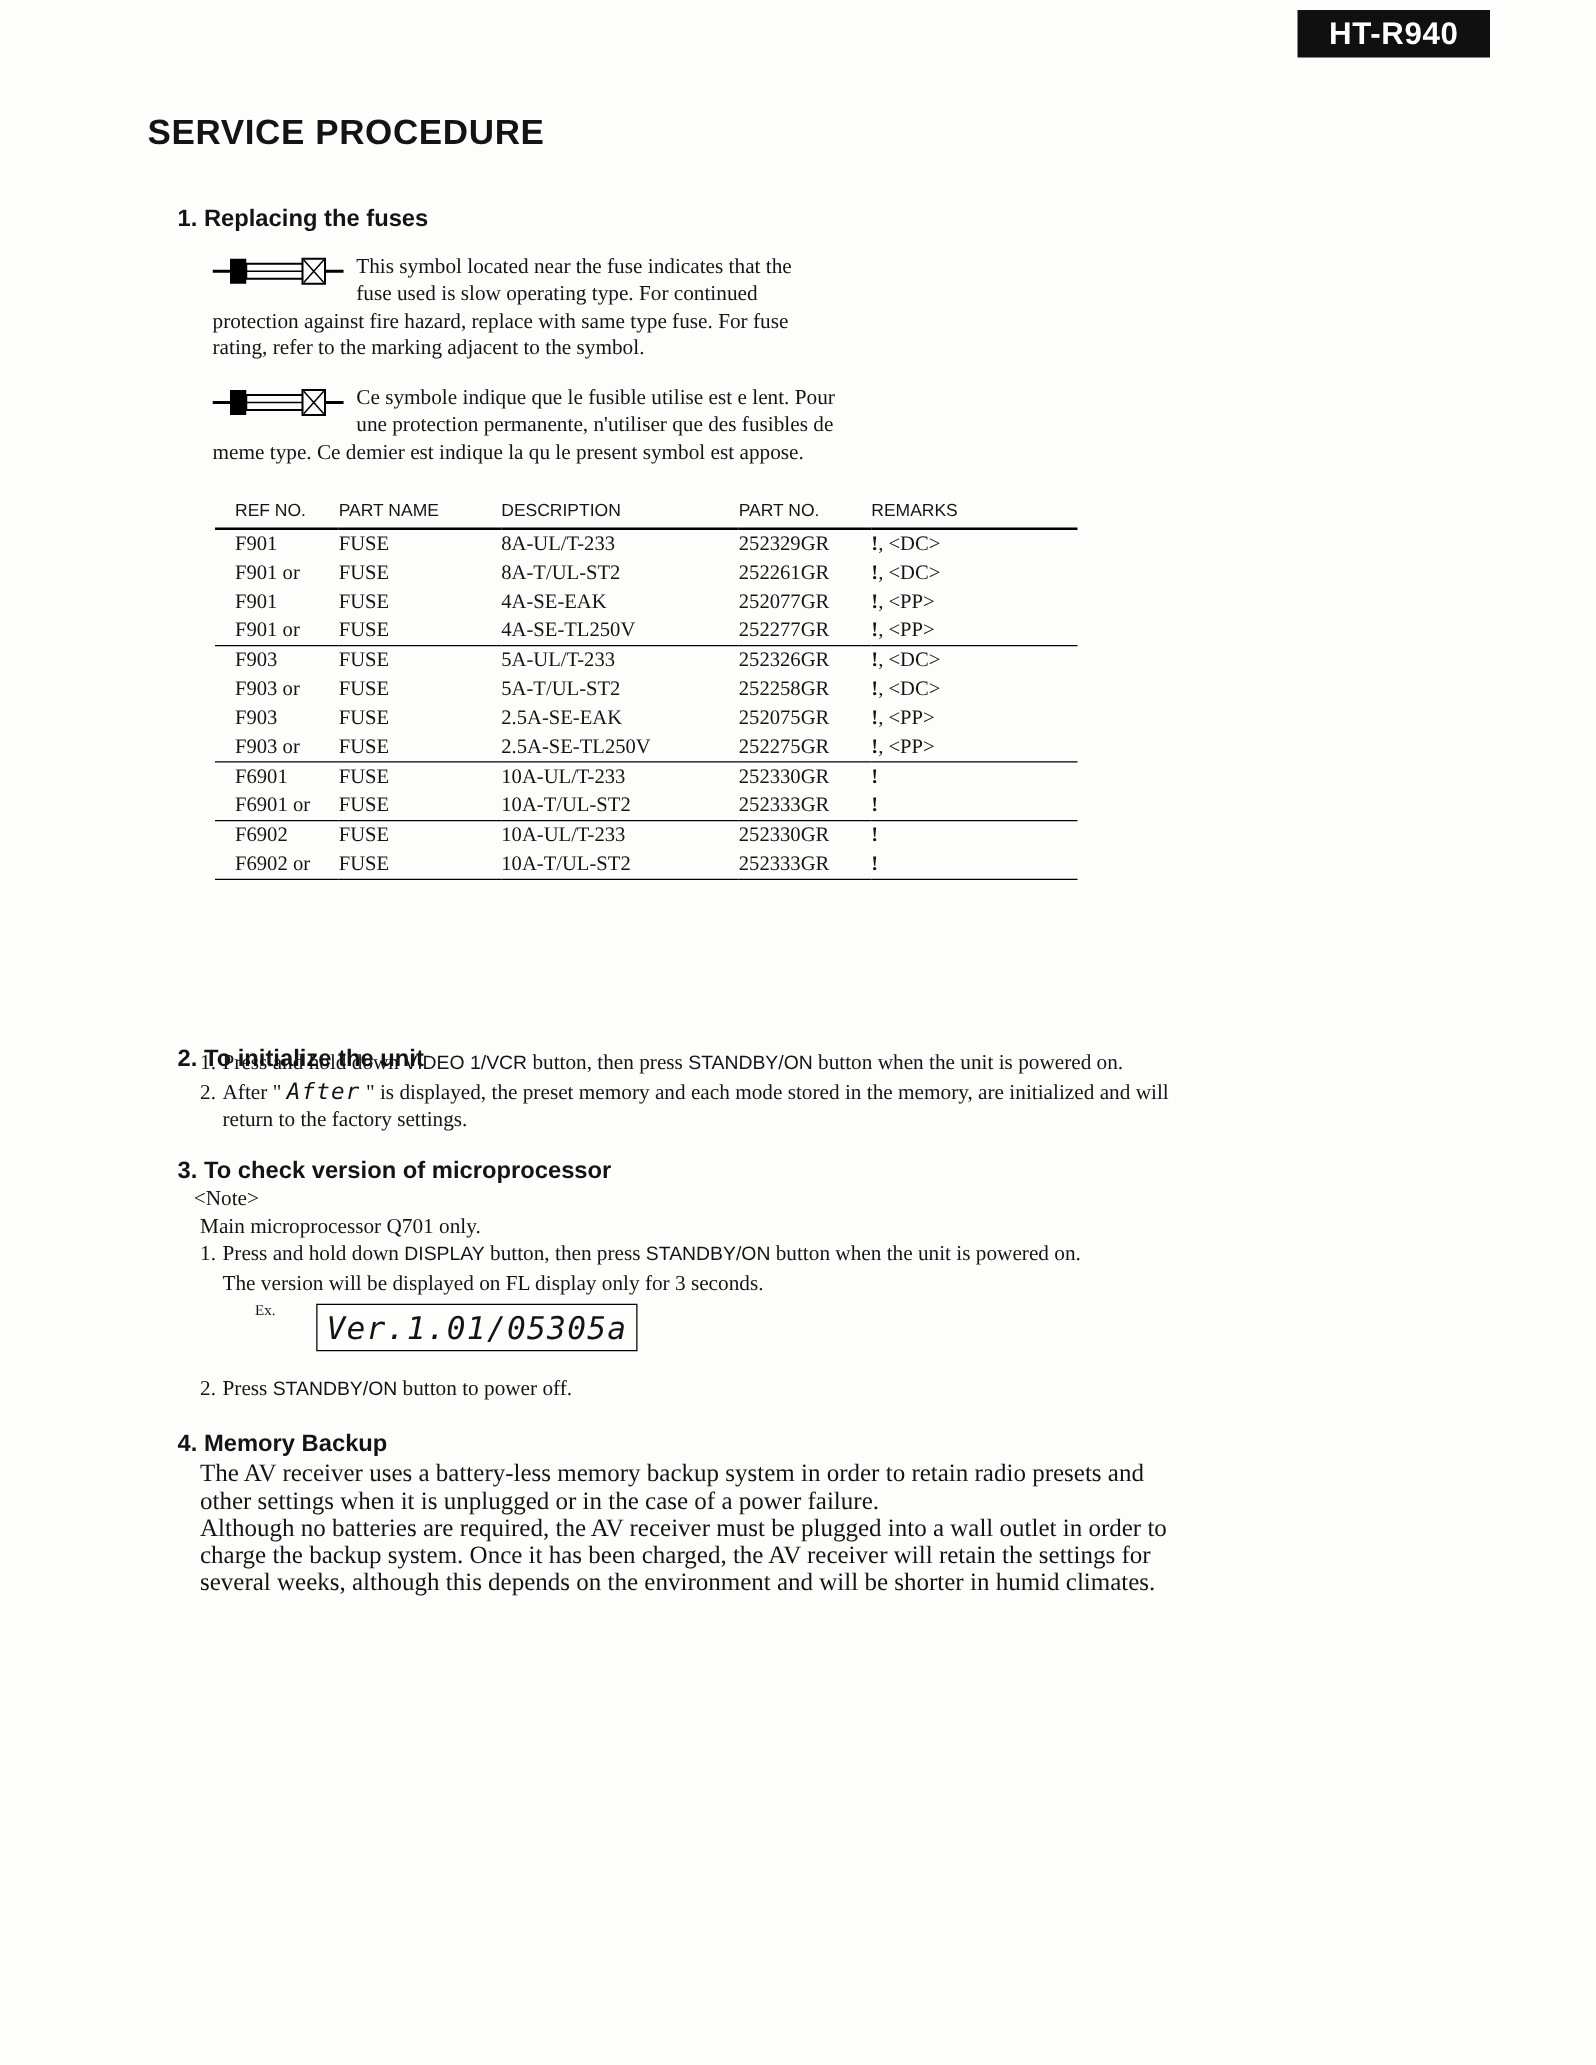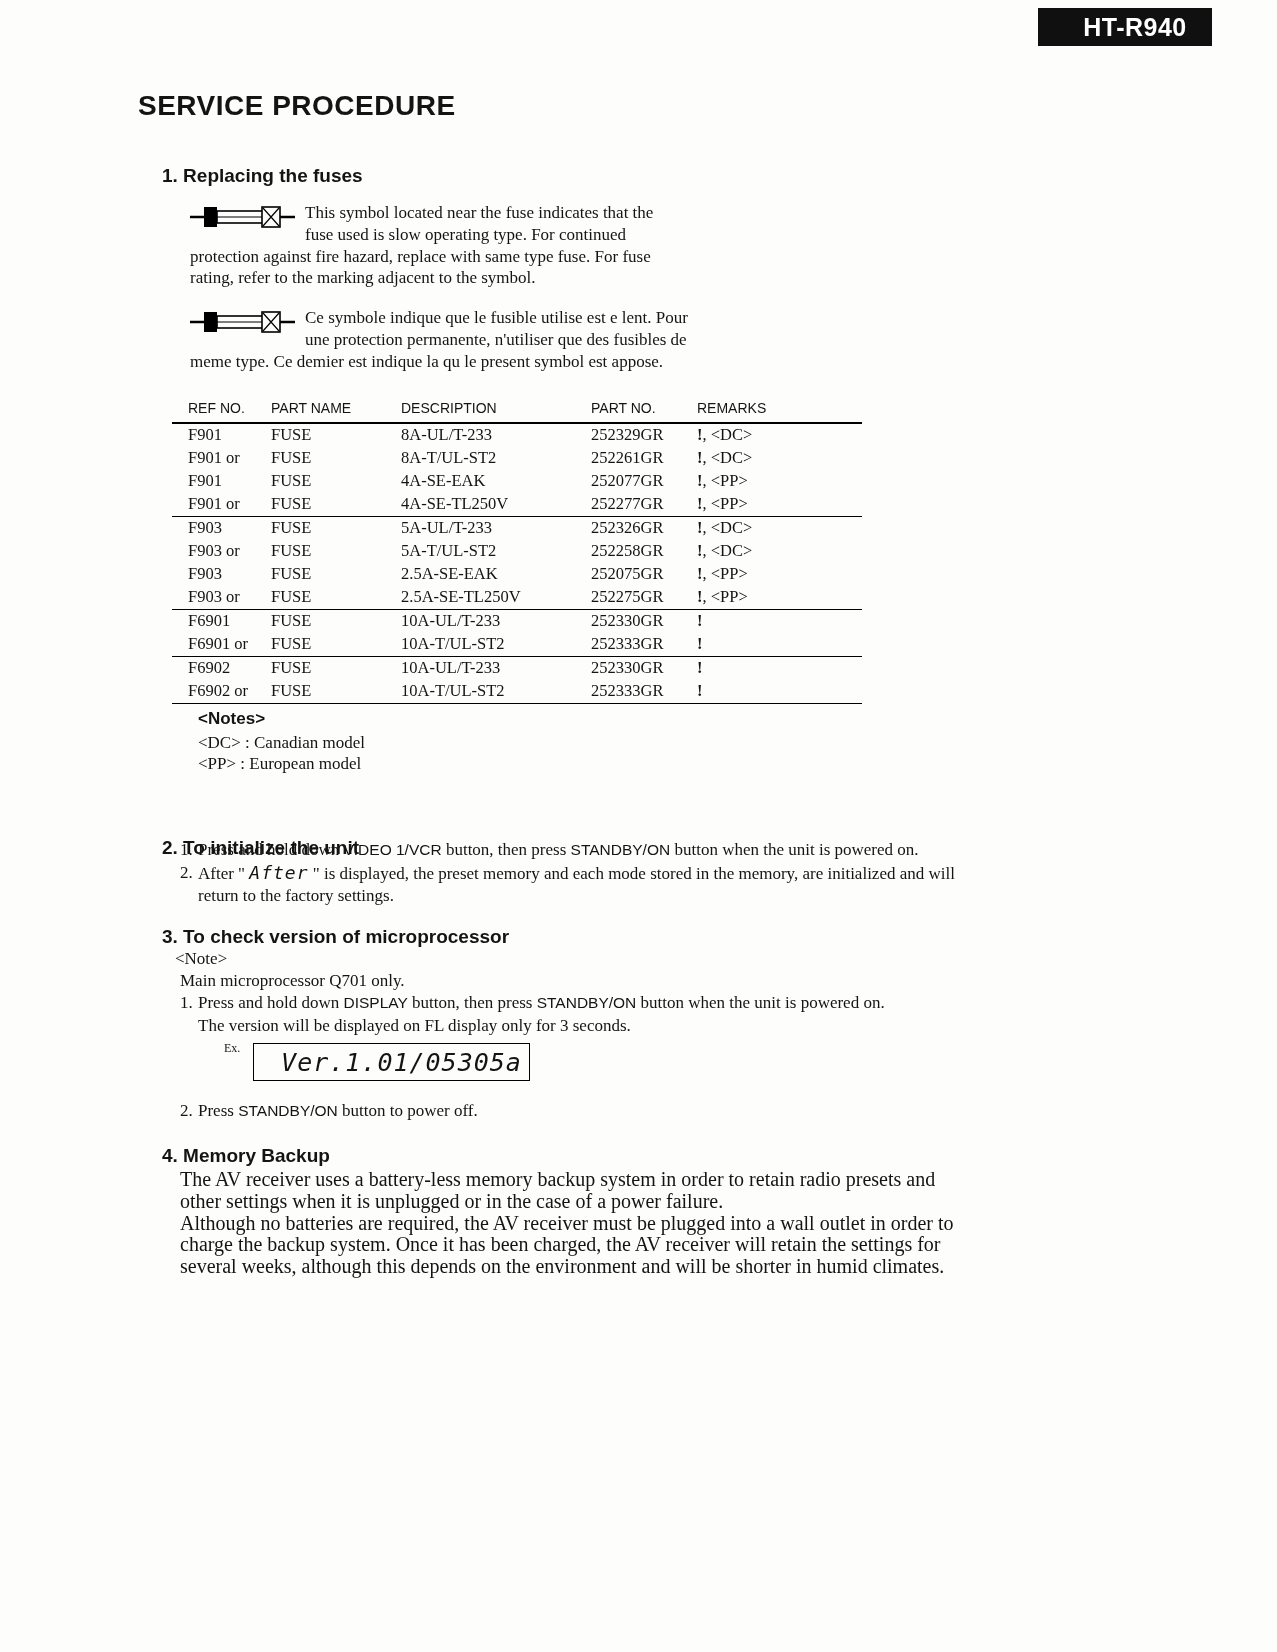--- a/index.html
+++ b/index.html
@@ -6,21 +6,21 @@
   .page{
     position:relative;
     width:1277px;
     height:1652px;
     background:#fdfdfc;
     color:#141414;
     font-family:"Liberation Serif", serif;
     margin:0 auto;
     overflow:hidden;
   }
-  .abs{position:absolute;padding-left:20px;}
+  .abs{position:absolute;}
 
   .badge{
     left:1038px; top:8px;
     width:154px; height:38px;
     background:#101010; color:#ffffff;
     display:flex; align-items:center; justify-content:center;
     font-family:"Liberation Sans", sans-serif;
     font-weight:bold; font-size:25px; letter-spacing:0.5px;
   }
 
@@ -239,25 +239,20 @@
         <tr class="group-end">
           <td class="c-ref">F6902 or</td>
           <td class="c-name">FUSE</td>
           <td class="c-desc">10A-T/UL-ST2</td>
           <td class="c-part">252333GR</td>
           <td class="c-rem"><span class="mark">!</span><span></span></td>
         </tr>
       </tbody>
   </table>
 
-  <div class="abs notes">
-    <div class="notes-heading">&lt;Notes&gt;</div>
-    <div>&lt;DC&gt; : Canadian model</div>
-    <div>&lt;PP&gt; : European model</div>
-  </div>
 
   <div class="abs sec-heading h2">2. To initialize the unit</div>
   <div class="abs list sec2-list">
     <div class="list-item">
       <span class="list-num">1.</span>
       <span class="list-text"><span>Press and hold down </span><span class="btn-label">VIDEO 1/VCR</span><span> button, then press </span><span class="btn-label">STANDBY/ON</span><span> button when the unit is powered on.</span></span>
     </div>
     <div class="list-item">
       <span class="list-num">2.</span>
       <span class="list-text"><span>After " </span><span class="disp" style="font-size:18px;">After</span><span> " is displayed, the preset memory and each mode stored in the memory, are initialized and will return to the factory settings.</span></span>

